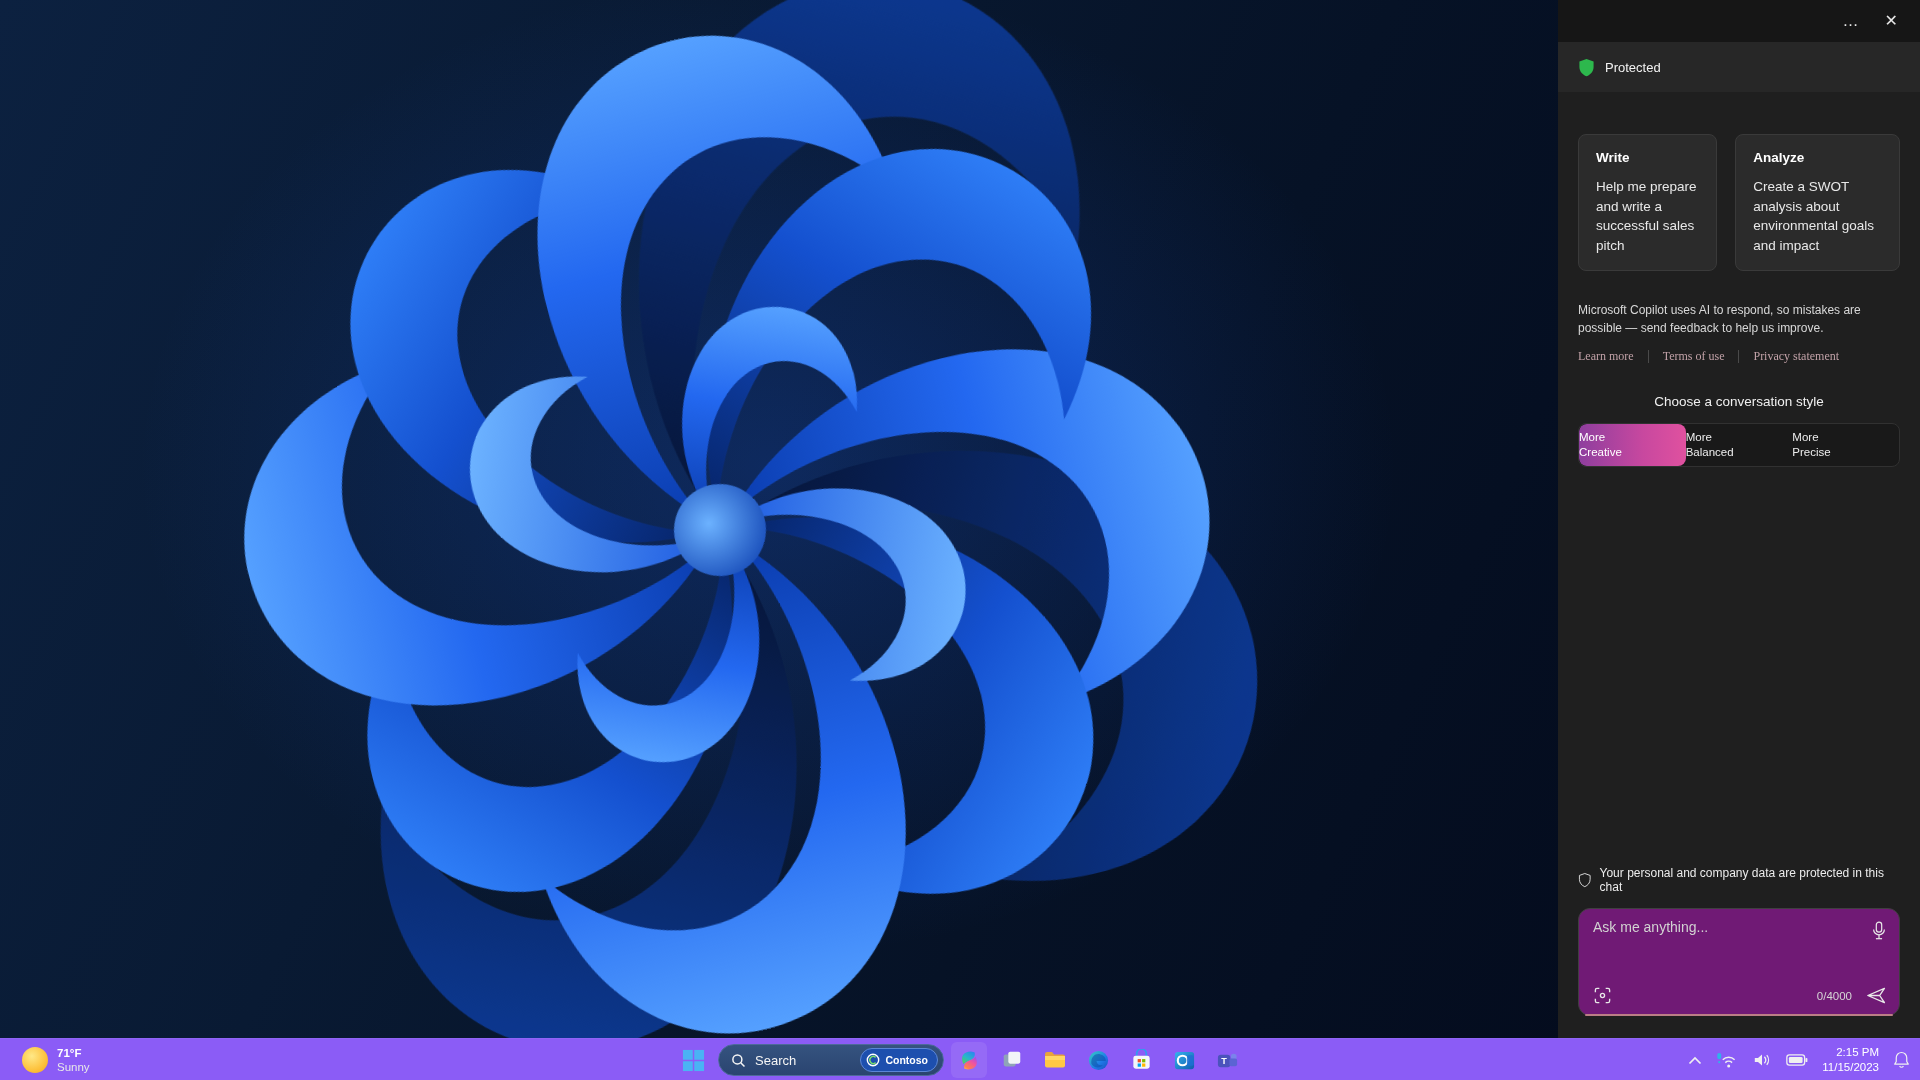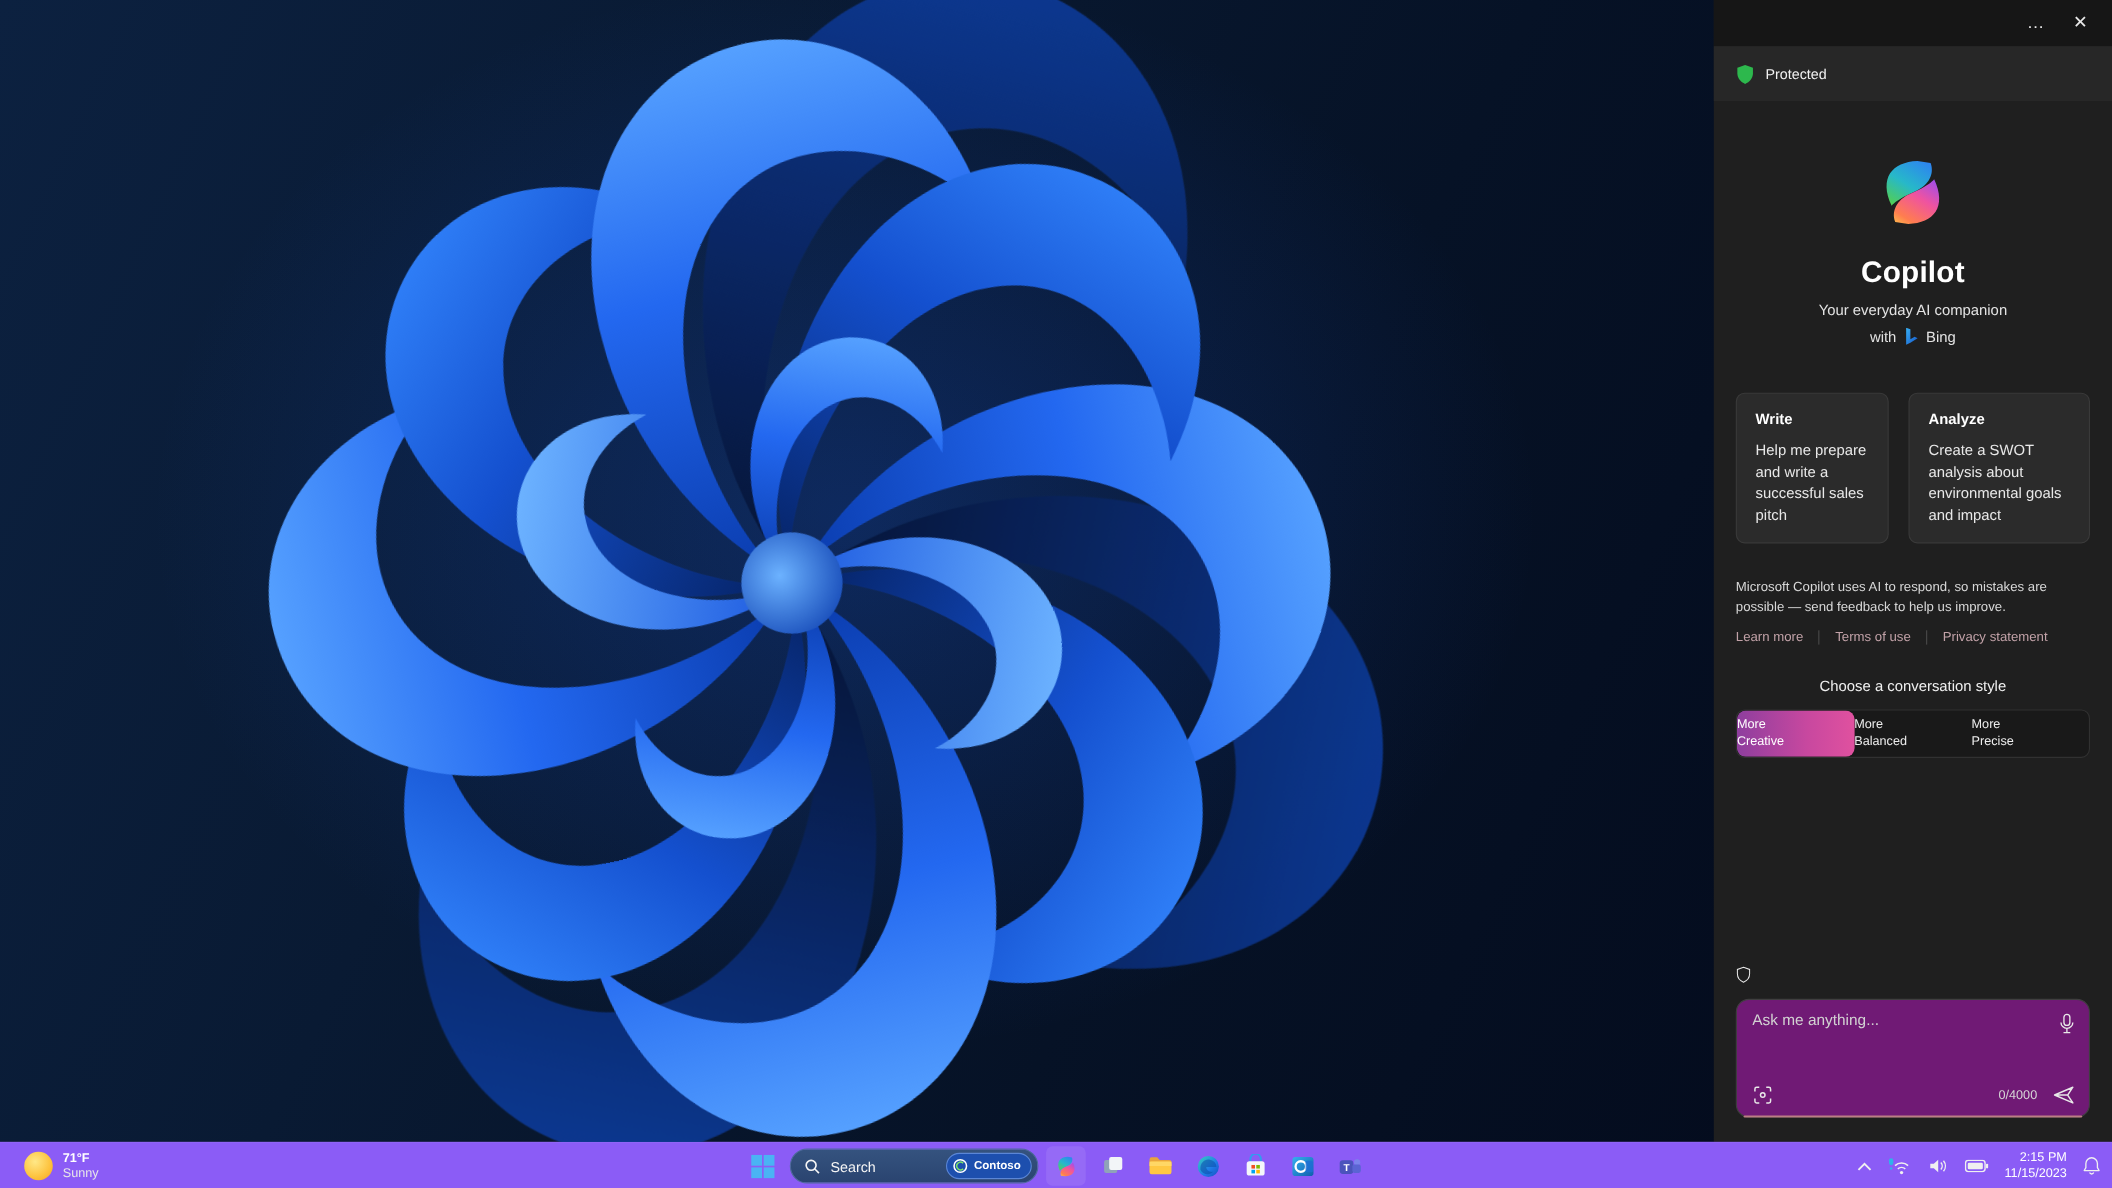--- a/index.html
+++ b/index.html
@@ -32,21 +32,21 @@
     font-size:13.5px; color:#e3e3e3; }
 
   .cards { margin-top:42px; padding:0 20px; display:flex; flex-direction:row; gap:18px; }
   .card { background:#2b2b2b; border:1px solid #3a3a3a; border-radius:8px;
     padding:15px 17px; cursor:default; }
   .card-title { font-size:13.5px; font-weight:bold; color:#fff; }
   .card-body { margin-top:12px; font-size:13.5px; line-height:1.45; color:#e8e8e8; }
 
   .disclaimer { margin-top:30px; padding:0 20px; font-size:12px; line-height:1.5;
     color:#d8d8d8; }
-  .links-row { margin-top:12px; padding:0 20px; display:flex; align-items:center; }
+  .links-row { margin-top:12px; padding:0 20px; display:flex; align-items:center;font-family:Liberation Serif, serif; }
   .link { font-size:12px; color:#c2a2a8; cursor:default; }
   .link-sep { width:1px; height:13px; background:#4a4a4a; margin:0 14px; }
 
   .style-heading { margin-top:30px; text-align:center; font-size:13.5px; color:#f0f0f0; }
   .segmented { margin:14px 20px 0; height:44px; background:#191919;
     border:1px solid #313131; border-radius:8px; display:flex; overflow:hidden; }
   .seg { flex:1; display:flex; flex-direction:column; align-items:flex-start;
     justify-content:center; font-size:11.5px; line-height:1.35; color:#ededed; cursor:default; }
   .seg.selected { border-radius:8px; color:#fff;
     background:linear-gradient(90deg,#8e3e9e 0%, #c8489f 60%, #e0519f 100%); }
@@ -197,37 +197,20 @@
       <div class="topbar-btn">✕</div>
     </div>
 
     <div class="protected-bar">
       <svg width="17" height="19" viewBox="0 0 24 26">
         <path d="M12 1l10 3.6v7.2c0 6.4-4.3 11.4-10 13.6C6.3 23.2 2 18.2 2 11.8V4.6L12 1z" fill="#2db84d"></path>
       </svg>
       <span class="label">Protected</span>
     </div>
 
-    <div class="hero">
-      <svg width="74" height="74" viewBox="0 0 64 64">
-        <g transform="rotate(-8 32 32)">
-          <path d="M14 40 C 7 17 19 6 39 8 L 49 11 C 51 20 45 28 35 31 L 27 33.5 C 21 35.5 16 38 14 40 Z" fill="url(#gA)"></path>
-          <path d="M50 24 C 57 47 45 58 25 56 L 15 53 C 13 44 19 36 29 33 L 37 30.5 C 43 28.5 48 26 50 24 Z" fill="url(#gB)"></path>
-        </g>
-      </svg>
-      <div class="hero-title">Copilot</div>
-      <div class="hero-sub">Your everyday AI companion</div>
-      <div class="with-row">
-        <span>with</span>
-        <svg width="15" height="17" viewBox="0 0 18 22">
-          <path d="M3 0 L8 1.8 V13.5 L13 10.6 L16.5 12.4 L8 17.6 L3 20 Z" fill="url(#gBing)"></path>
-        </svg>
-        <span>Bing</span>
-      </div>
-    </div>
 
     <div class="cards">
       <div class="card">
         <div class="card-title">Write</div>
         <div class="card-body">Help me prepare and write a successful sales pitch</div>
       </div>
       <div class="card">
         <div class="card-title">Analyze</div>
         <div class="card-body">Create a SWOT analysis about environmental goals and impact</div>
       </div>
@@ -259,20 +242,21 @@
         <span>Precise</span>
       </div>
     </div>
 
     <div class="panel-spacer"></div>
 
     <div class="privacy-row">
       <svg width="14" height="16" viewBox="0 0 24 26">
         <path d="M12 1.5l9.5 3.4v6.9c0 6.1-4.1 10.9-9.5 13C6.6 22.7 2.5 17.9 2.5 11.8V4.9L12 1.5z" fill="none" stroke="#e8e8e8" stroke-width="1.6"></path>
       </svg>
+      <span>Your personal and company data are protected in this chat</span>
     </div>
 
     <div class="input-box">
       <textarea class="chat-input" placeholder="Ask me anything..." style=""></textarea>
       <div class="mic-btn">
         <svg width="16" height="20" viewBox="0 0 20 26">
           <rect x="6.5" y="1.5" width="7" height="13" rx="3.5" fill="none" stroke="#e8e8e8" stroke-width="1.6"></rect>
           <path d="M3 11 a7 7 0 0 0 14 0" fill="none" stroke="#e8e8e8" stroke-width="1.6"></path>
           <line x1="10" y1="18" x2="10" y2="23" stroke="#e8e8e8" stroke-width="1.6"></line>
           <line x1="6" y1="23" x2="14" y2="23" stroke="#e8e8e8" stroke-width="1.6"></line>

